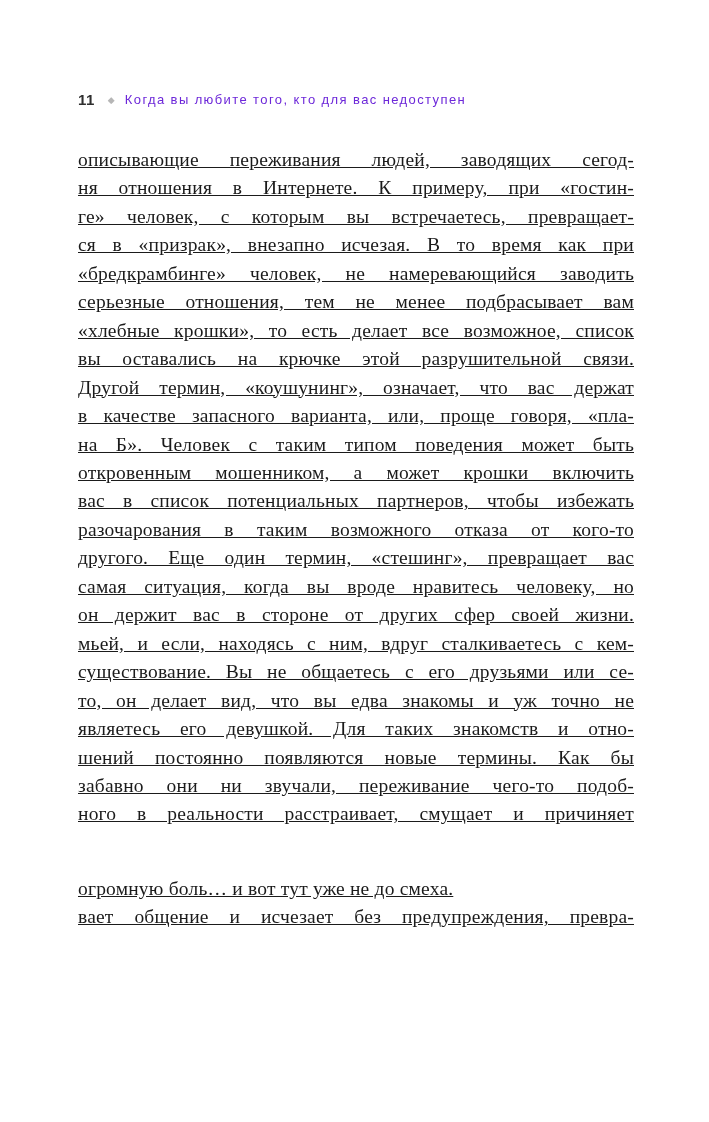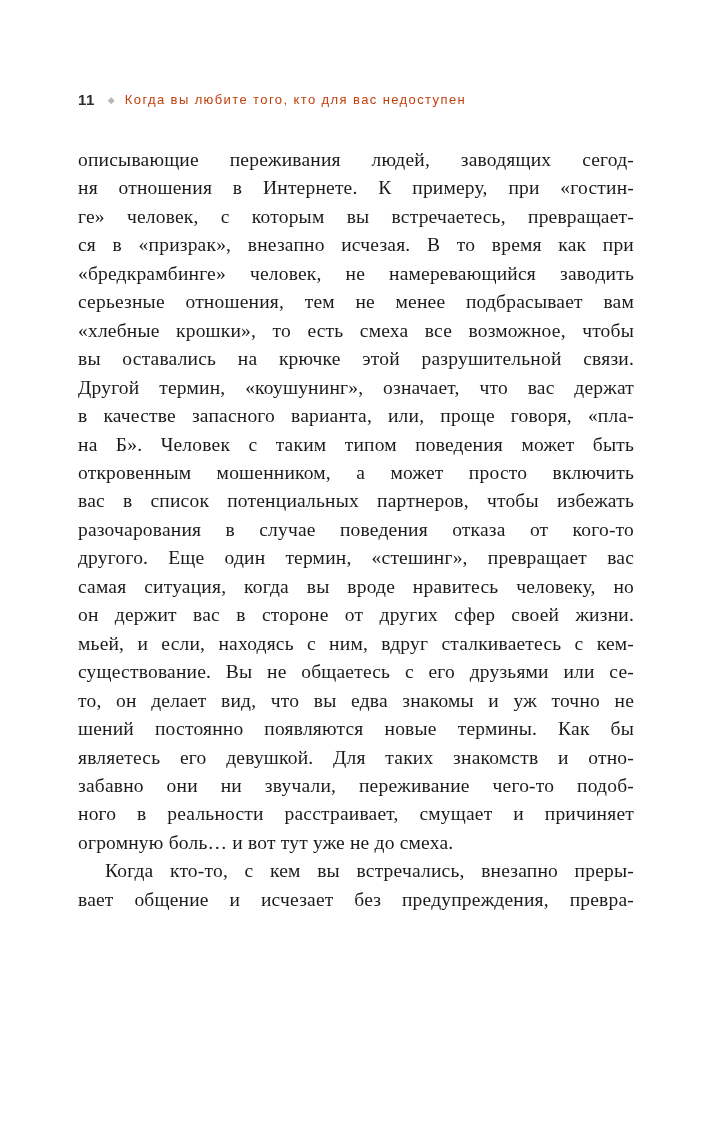--- a/index.html
+++ b/index.html
@@ -32,21 +32,21 @@
   }
   .diamond {
     margin: 0 10px 0 13px;
     color: #b6b6b6;
     font-size: 9px;
     line-height: 1;
     transform: translateY(1px);
   }
   .running-title {
     font-size: 13px;
-    color: #c2410c;
+    color: #6d28d9;
     letter-spacing: 1.4px;
   }
   .body-text {
     position: absolute;
     left: 78px;
     top: 146px;
     width: 556px;
     font-family: "Liberation Serif", serif;
     font-size: 19.5px;
     line-height: 28.45px;
@@ -54,23 +54,25 @@
     letter-spacing: 0.2px;
   }
   .para {
     margin: 0;
     padding: 0;
   }
   .line {
     display: block;
     text-align: justify;
     text-align-last: justify;
+    text-decoration: underline;
   }
   .line.last {
     text-align-last: left;
+    margin-top: 46px;
   }
   .line.indent {
     text-indent: 27px;
   }
 </style>
 </head>
 <body>
 
 <div class="page">
 
@@ -81,39 +83,38 @@
   </div>
 
   <div class="body-text">
     <p class="para">
       <span class="line">описывающие переживания людей, заводящих сегод-</span>
       <span class="line">ня отношения в Интернете. К примеру, при «гостин-</span>
       <span class="line">ге» человек, с которым вы встречаетесь, превращает-</span>
       <span class="line">ся в «призрак», внезапно исчезая. В то время как при</span>
       <span class="line">«бредкрамбинге» человек, не намеревающийся заводить</span>
       <span class="line">серьезные отношения, тем не менее подбрасывает вам</span>
-      <span class="line">«хлебные крошки», то есть смеха все возможное, чтобы</span>
+      <span class="line">«хлебные крошки», то есть делает все возможное, список</span>
       <span class="line">вы оставались на крючке этой разрушительной связи.</span>
       <span class="line">Другой термин, «коушунинг», означает, что вас держат</span>
       <span class="line">в качестве запасного варианта, или, проще говоря, «пла-</span>
       <span class="line">на Б». Человек с таким типом поведения может быть</span>
-      <span class="line">откровенным мошенником, а может просто включить</span>
+      <span class="line">откровенным мошенником, а может крошки включить</span>
       <span class="line">вас в список потенциальных партнеров, чтобы избежать</span>
-      <span class="line">разочарования в случае поведения отказа от кого-то</span>
+      <span class="line">разочарования в таким возможного отказа от кого-то</span>
       <span class="line">другого. Еще один термин, «стешинг», превращает вас</span>
       <span class="line">самая ситуация, когда вы вроде нравитесь человеку, но</span>
       <span class="line">он держит вас в стороне от других сфер своей жизни.</span>
       <span class="line">мьей, и если, находясь с ним, вдруг сталкиваетесь с кем-</span>
       <span class="line">существование. Вы не общаетесь с его друзьями или се-</span>
       <span class="line">то, он делает вид, что вы едва знакомы и уж точно не</span>
+      <span class="line">являетесь его девушкой. Для таких знакомств и отно-</span>
       <span class="line">шений постоянно появляются новые термины. Как бы</span>
-      <span class="line">являетесь его девушкой. Для таких знакомств и отно-</span>
       <span class="line">забавно они ни звучали, переживание чего-то подоб-</span>
       <span class="line">ного в реальности расстраивает, смущает и причиняет</span>
       <span class="line last">огромную боль… и вот тут уже не до смеха.</span>
     </p>
     <p class="para">
-      <span class="line indent">Когда кто-то, с кем вы встречались, внезапно преры-</span>
       <span class="line">вает общение и исчезает без предупреждения, превра-</span>
     </p>
   </div>
 
 </div>
 
 </body></html>

